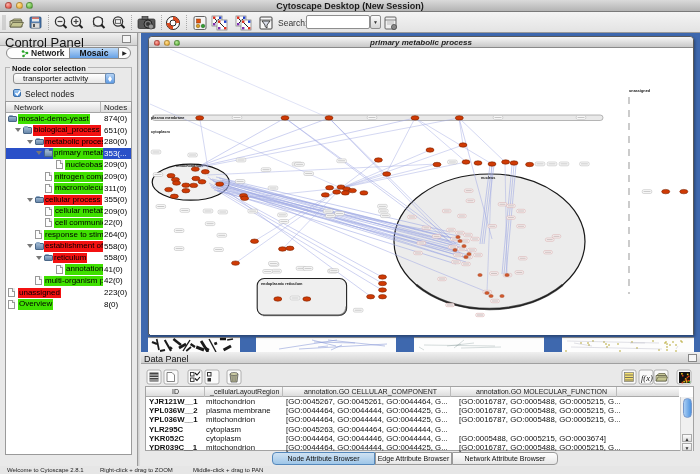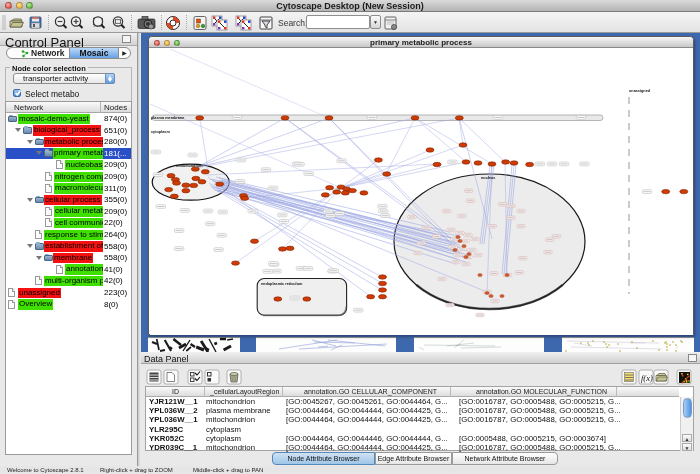--- a/index.html
+++ b/index.html
@@ -44,21 +44,21 @@
 .selrow { background:#2a50c8; }
 .selrow .ct { color:#fff; }
 .arr { position:absolute; top:3.5px; width:0; height:0; border-left:3.5px solid transparent; border-right:3.5px solid transparent; border-top:4.5px solid #777; }
 .fold { position:absolute; top:2.5px; width:9px; height:6.5px; background:linear-gradient(#9db6d0,#6988ab); border:1px solid #4a6787; border-radius:1px; }
 .fold:before { content:""; position:absolute; left:0; top:-2px; width:4px; height:1.5px; background:#8ea9c6; border-radius:1px 1px 0 0; }
 .file { position:absolute; top:1px; width:7px; height:9px; background:#fdfdfd; border:1px solid #999; }
 .file:before { content:""; position:absolute; right:-1px; top:-1px; width:2.5px; height:2.5px; background:#e9e9e9; border-left:1px solid #999; border-bottom:1px solid #999; }
 #desk { left:138px; top:33px; width:562px; height:433px; background:#3e68ae; }
 #iwin { position:absolute; left:10px; top:3px; width:546px; height:299px; background:#fff; border:1px solid #5a5a5a; border-radius:4px 4px 1px 1px; box-shadow:1px 2px 3px rgba(0,0,0,0.35); }
 #ititle { position:absolute; left:0; top:0; width:544px; height:11px; background:linear-gradient(#f6f6f6,#c8c8c8); border-bottom:1px solid #8a8a8a; border-radius:4px 4px 0 0; }
-#ititle .t { position:absolute; left:0; right:0; top:1px; text-align:center; font-size:8px; font-weight:bold; color:#222; }
+#ititle .t { position:absolute; left:0; right:0; top:1px; text-align:center; font-size:8px; font-weight:bold; color:#222;font-style:italic; }
 #canvas { position:absolute; left:1px; top:12px; width:543px; height:286px; background:#fff; overflow:hidden; }
 .bandwin { position:absolute; top:303.5px; height:16px; background:#fdfdfd; border-top:1px solid #999; }
 #dp { left:138px; top:352px; width:562px; height:114px; background:#e9e9e9; }
 #dph { position:absolute; left:0; top:0; width:562px; height:12px; background:linear-gradient(#f0f0f0,#d0d0d0); border-bottom:1px solid #a0a0a0; }
 #dph .t { position:absolute; left:6px; top:1.5px; font-size:9px; color:#111; }
 #dpfloat { position:absolute; left:550px; top:2px; width:9px; height:8px; border:1px solid #888; background:#f5f5f5; }
 #dtable { position:absolute; left:7px; top:34px; width:549px; height:65px; background:#fff; border:1px solid #a3a3a3; }
 #dthdr { position:absolute; left:0; top:0; width:533px; height:10px; background:linear-gradient(#fafafa,#dddddd); border-bottom:1px solid #aaa; font-size:7px; color:#222; }
 #dthdr span { position:absolute; top:0.5px; }
 #dthdr i { position:absolute; top:0; height:10px; border-left:1px solid #bbb; font-style:normal; }
@@ -201,21 +201,21 @@
     </div>
     <div id="grp">
         <div class="lbl">Node color selection</div>
       <div id="combo">transporter activity<div id="combobtn"></div></div>
     </div>
     <div id="chk">
         <svg width="8" height="8" viewBox="0 0 8 8" style="position:absolute;left:-0.5px;top:-1px">
           <path d="M1.5 4 L3.2 6 L6.5 1.5" fill="none" stroke="#fff" stroke-width="1.6"></path>
         </svg>
       </div>
-      <div id="chklbl">Select metabo</div>
+      <div id="chklbl">Select nodes</div>
     <div id="tree">
       <div id="treehdr">
           <span class="c1">Network</span>
           <span class="c2">Nodes</span>
           <div class="sep"></div>
         </div>
 <div class="trow" style="top:11.0px">
           <div class="fold" style="left:2px"></div>
           <span class="nm grn" style="left:12px;max-width:85px;overflow:hidden">mosaic-demo-yeast</span>
           <span class="ct">874(0)</span>
@@ -229,21 +229,21 @@
 <div class="trow" style="top:34.2px">
           <div class="arr" style="left:21px"></div>
           <div class="fold" style="left:29px"></div>
           <span class="nm red" style="left:38px;max-width:59px;overflow:hidden">metabolic process</span>
           <span class="ct">280(0)</span>
         </div>
 <div class="trow selrow" style="top:45.8px">
           <div class="arr" style="left:30px"></div>
           <div class="fold" style="left:38px"></div>
           <span class="nm grn" style="left:47px;max-width:50px;overflow:hidden">primary metabo</span>
-          <span class="ct">181(...</span>
+          <span class="ct">353(...</span>
         </div>
 <div class="trow" style="top:57.4px">
           <div class="file" style="left:50px"></div>
           <span class="nm grn" style="left:59px;max-width:38px;overflow:hidden">nucleobase-</span>
           <span class="ct">209(0)</span>
         </div>
 <div class="trow" style="top:69.0px">
           <div class="file" style="left:39px"></div>
           <span class="nm grn" style="left:48px;max-width:49px;overflow:hidden">nitrogen compo</span>
           <span class="ct">209(0)</span>
@@ -276,21 +276,21 @@
         </div>
 <div class="trow" style="top:138.6px">
           <div class="arr" style="left:21px"></div>
           <div class="fold" style="left:29px"></div>
           <span class="nm red" style="left:38px;max-width:59px;overflow:hidden">establishment of lo</span>
           <span class="ct">558(0)</span>
         </div>
 <div class="trow" style="top:150.2px">
           <div class="arr" style="left:30px"></div>
           <div class="fold" style="left:38px"></div>
-          <span class="nm red" style="left:47px;max-width:50px;overflow:hidden">membrane</span>
+          <span class="nm red" style="left:47px;max-width:50px;overflow:hidden">reticulum</span>
           <span class="ct">558(0)</span>
         </div>
 <div class="trow" style="top:161.8px">
           <div class="file" style="left:50px"></div>
           <span class="nm grn" style="left:59px;max-width:38px;overflow:hidden">annotation</span>
           <span class="ct">41(0)</span>
         </div>
 <div class="trow" style="top:173.4px">
           <div class="file" style="left:29px"></div>
           <span class="nm grn" style="left:38px;max-width:59px;overflow:hidden">multi-organism pro</span>
@@ -970,20 +970,21 @@
         </div>
 <div class="drow" style="top:28.3px">
           <b>YPL036W__1</b>
           <span class="c2">mitochondrion</span>
           <span class="c3">[GO:0044464, GO:0044444, GO:0044425, G...</span>
           <span class="c4">[GO:0016787, GO:0005488, GO:0005215, G...</span>
         </div>
 <div class="drow" style="top:37.5px">
           <b>YLR295C</b>
           <span class="c2">cytoplasm</span>
+          <span class="c3">[GO:0045263, GO:0044464, GO:0044444, G...</span>
         </div>
 <div class="drow" style="top:46.6px">
           <b>YKR052C</b>
           <span class="c2">cytoplasm</span>
           <span class="c3">[GO:0044464, GO:0044446, GO:0044444, G...</span>
           <span class="c4">[GO:0005488, GO:0005215, GO:0003674]</span>
         </div>
 <div class="drow" style="top:55.8px">
           <b>YDR039C__1</b>
           <span class="c2">mitochondrion</span>

